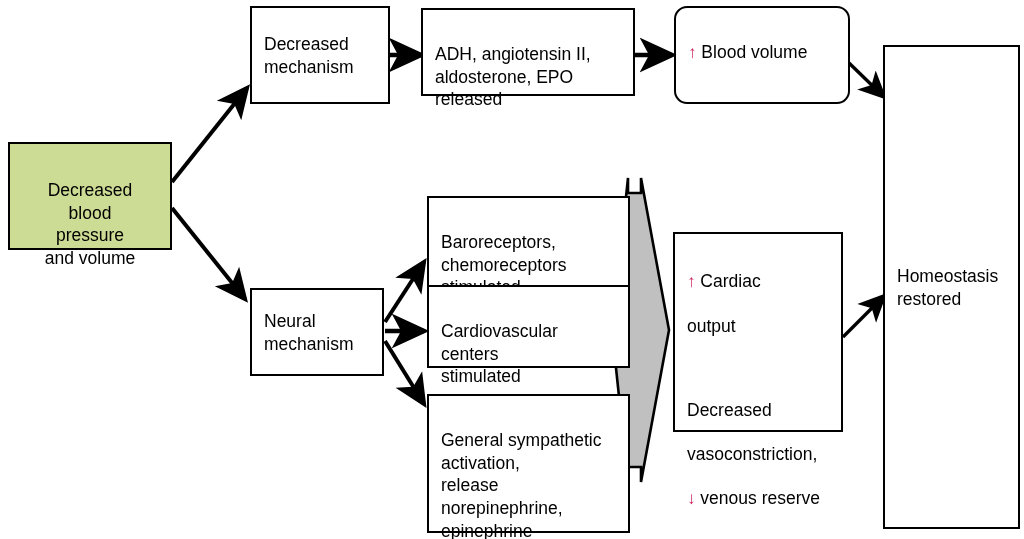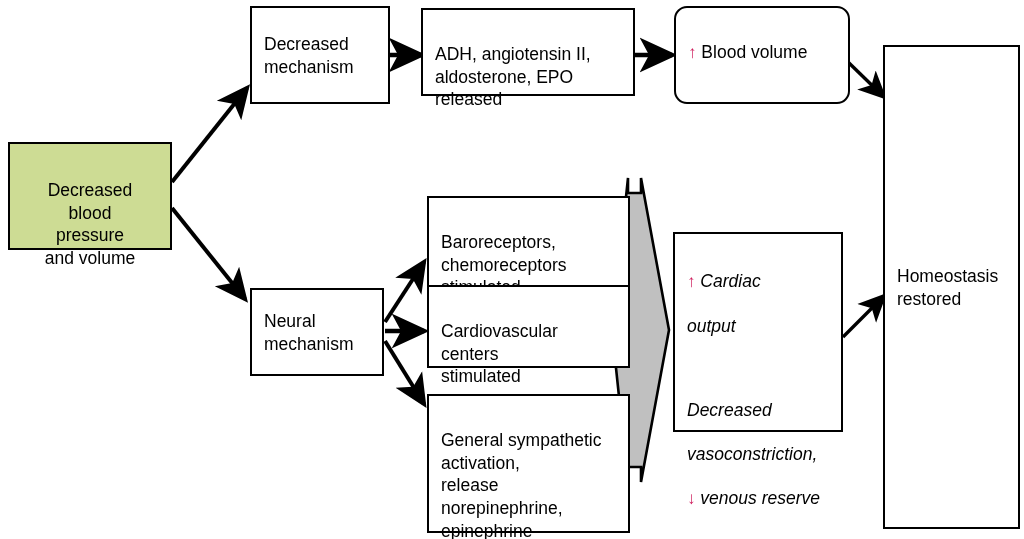--- a/index.html
+++ b/index.html
@@ -126,21 +126,21 @@
   </div>
 
   <div class="node" style="left:427px; top:394px; width:203px; height:139px;">
     <span>General sympathetic
 activation,
 release
 norepinephrine,
 epinephrine</span>
   </div>
 
-  <div class="node" style="left:673px; top:232px; width:170px; height:200px; padding-top:14px; line-height:1.26;font-style:italic;">
+  <div class="node" style="left:673px; top:232px; width:170px; height:200px; padding-top:14px; line-height:1.26;">
     <div><span class="arrow-up">↑</span><span> Cardiac</span></div>
     <div>output</div>
     <div style="height:18px;"></div>
     <div>Decreased</div>
     <div>vasoconstriction,</div>
     <div><span class="arrow-up">↓</span><span> venous reserve</span></div>
   </div>
 
   <div class="node vcenter" style="left:883px; top:4px; width:137px; height:484px;margin-top:41px;">
     <span class="inner">Homeostasis

